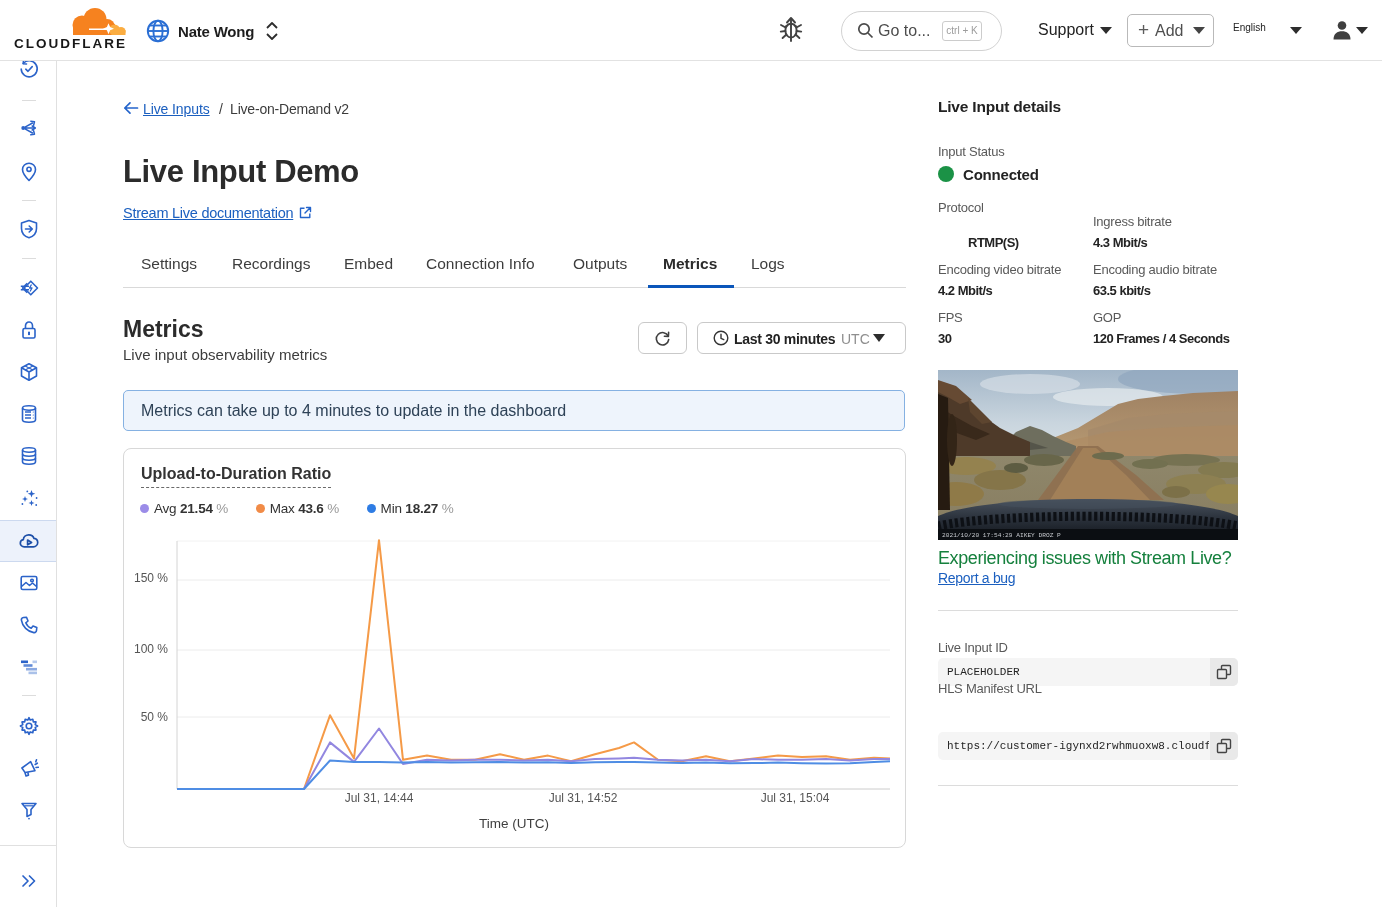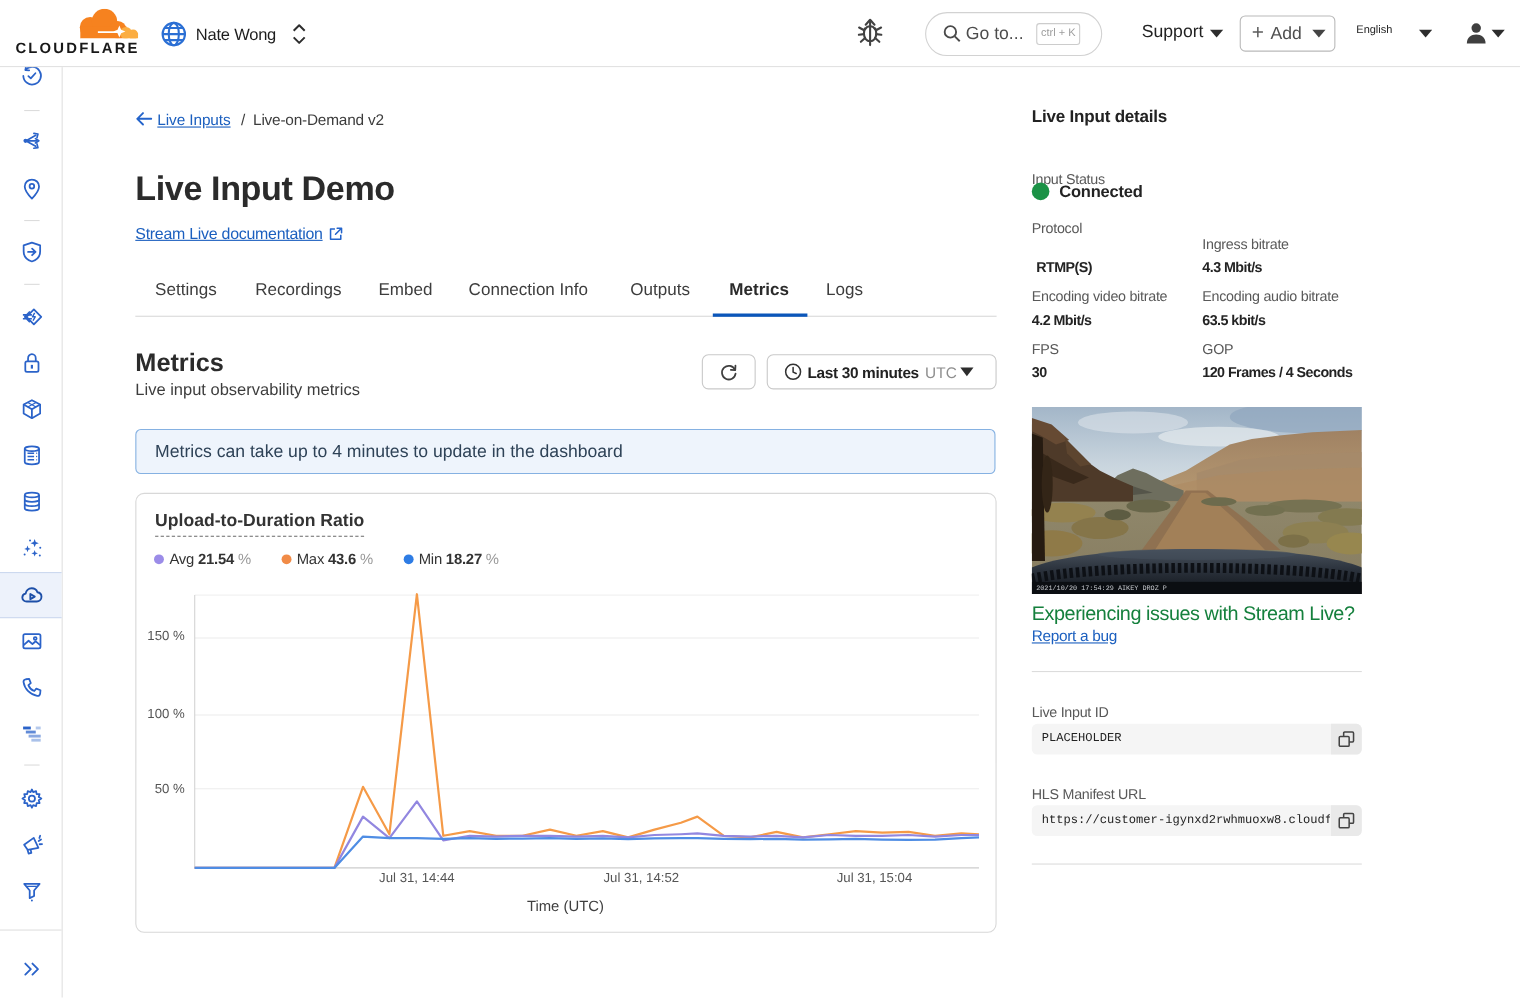--- a/index.html
+++ b/index.html
@@ -40,21 +40,21 @@
       <text x="0" y="40" font-size="13.5" font-weight="bold" letter-spacing="2" fill="#181818" font-family="Liberation Sans, sans-serif">CLOUDFLARE</text>
     </svg>
 
     <svg class="abs" style="left:146px; top:19px;" width="24" height="24" viewBox="0 0 24 24" fill="none" stroke="#2b6fd4" stroke-width="1.9">
       <circle cx="12" cy="12" r="10.2"></circle>
       <ellipse cx="12" cy="12" rx="4.6" ry="10.2"></ellipse>
       <line x1="1.8" y1="12" x2="22.2" y2="12"></line>
       <line x1="3.2" y1="6.5" x2="20.8" y2="6.5"></line>
       <line x1="3.2" y1="17.5" x2="20.8" y2="17.5"></line>
     </svg>
-    <div class="abs" style="left:178px; top:23px; font-size:15px; font-weight:normal; color:#1d1d1d; letter-spacing:-0.2px;">Nate Wong</div>
+    <div class="abs" style="left:178px; top:23px; font-size:15px; font-weight:bold; color:#1d1d1d; letter-spacing:-0.2px;">Nate Wong</div>
     <svg class="abs" style="left:263px; top:21px;" width="18" height="20" viewBox="0 0 18 20" fill="none" stroke="#2d2d2d" stroke-width="1.8" stroke-linejoin="round">
       <path d="M4 7 L9 2 L14 7"></path>
       <path d="M4 13 L9 18 L14 13"></path>
     </svg>
 
     <svg class="abs" style="left:776px; top:14px;" width="30" height="30" viewBox="0 0 30 30" fill="none" stroke="#424242" stroke-width="1.9" stroke-linecap="round">
       <path d="M15 27 L15 5"></path>
       <path d="M11 8.5 L15 4 L19 8.5" stroke-linejoin="round"></path>
       <path d="M10.2 12 C10.2 12 9.4 14.5 9.4 16.5 C9.4 20.5 11.8 23.5 15 23.5 C18.2 23.5 20.6 20.5 20.6 16.5 C20.6 14.5 19.8 12 19.8 12"></path>
       <path d="M10.5 12.5 C11.5 10.8 13.1 9.8 15 9.8 C16.9 9.8 18.5 10.8 19.5 12.5"></path>
@@ -277,27 +277,27 @@
       <text x="168" y="721" font-size="12" fill="#555" text-anchor="end" font-family="Liberation Sans, sans-serif">50 %</text>
       <text x="379" y="802" font-size="12" fill="#555" text-anchor="middle" font-family="Liberation Sans, sans-serif">Jul 31, 14:44</text>
       <text x="583" y="802" font-size="12" fill="#555" text-anchor="middle" font-family="Liberation Sans, sans-serif">Jul 31, 14:52</text>
       <text x="795" y="802" font-size="12" fill="#555" text-anchor="middle" font-family="Liberation Sans, sans-serif">Jul 31, 15:04</text>
       <text x="514" y="828" font-size="13.5" fill="#3f3f3f" text-anchor="middle" font-family="Liberation Sans, sans-serif">Time (UTC)</text>
     </svg>
   </div>
 
   <div id="rightpanel">
     <div class="abs" style="left:938px; top:98px; font-size:15.5px; font-weight:bold; color:#222; letter-spacing:-0.2px;">Live Input details</div>
-    <div class="lbl abs" style="left:938px; top:144px;margin-top:11px;">Input Status</div>
+    <div class="lbl abs" style="left:938px; top:144px;">Input Status</div>
     <div class="abs" style="left:938px; top:166px; width:16px; height:16px; border-radius:50%; background:#1b9246;"></div>
     <div class="abs" style="left:963px; top:166px; font-size:15px; font-weight:bold; color:#232323; letter-spacing:-0.2px;">Connected</div>
 
     <div class="lbl abs" style="left:938px; top:200px;">Protocol</div>
     <div class="lbl abs" style="left:1093px; top:214px;">Ingress bitrate</div>
-    <div class="val abs" style="left:942px; top:235px;text-align:center;">RTMP(S)</div>
+    <div class="val abs" style="left:968px; top:235px;text-align:center;">RTMP(S)</div>
     <div class="val abs" style="left:1093px; top:235px;">4.3 Mbit/s</div>
     <div class="lbl abs" style="left:938px; top:262px;">Encoding video bitrate</div>
     <div class="lbl abs" style="left:1093px; top:262px;text-align:right;">Encoding audio bitrate</div>
     <div class="val abs" style="left:938px; top:283px;">4.2 Mbit/s</div>
     <div class="val abs" style="left:1093px; top:283px;">63.5 kbit/s</div>
     <div class="lbl abs" style="left:938px; top:310px;">FPS</div>
     <div class="lbl abs" style="left:1093px; top:310px;">GOP</div>
     <div class="val abs" style="left:938px; top:331px;">30</div>
     <div class="val abs" style="left:1093px; top:331px;">120 Frames / 4 Seconds</div>
 
@@ -366,21 +366,21 @@
 
     <div class="lbl abs" style="left:938px; top:640px;">Live Input ID</div>
     <div class="abs" style="left:938px; top:658px; width:300px; height:28px; background:#f5f5f5; border-radius:5px;"></div>
     <div class="abs" style="left:947px; top:666px; font-family:'Liberation Mono', monospace; font-size:11px; color:#232323;">PLACEHOLDER</div>
     <div class="abs" style="left:1210px; top:658px; width:28px; height:28px; background:#e9e9e9; border-radius:0 5px 5px 0;"></div>
     <svg class="abs" style="left:1216px; top:664px;" width="16" height="16" viewBox="0 0 16 16" fill="none" stroke="#444" stroke-width="1.4" stroke-linejoin="round">
       <rect x="1.5" y="5.5" width="9" height="9" rx="1"></rect>
       <path d="M5.5 5.5 V2.5 C5.5 1.9 5.9 1.5 6.5 1.5 H13.5 C14.1 1.5 14.5 1.9 14.5 2.5 V9.5 C14.5 10.1 14.1 10.5 13.5 10.5 H10.5"></path>
     </svg>
 
-    <div class="lbl abs" style="left:938px; top:714px;">HLS Manifest URL</div>
+    <div class="lbl abs" style="left:938px; top:681px;">HLS Manifest URL</div>
     <div class="abs" style="left:938px; top:732px; width:300px; height:28px; background:#f5f5f5; border-radius:5px;"></div>
     <div class="abs" style="left:947px; top:740px; width:262px; overflow:hidden; white-space:nowrap; font-family:'Liberation Mono', monospace; font-size:11px; color:#232323;">https://customer-igynxd2rwhmuoxw8.cloudf</div>
     <div class="abs" style="left:1210px; top:732px; width:28px; height:28px; background:#e9e9e9; border-radius:0 5px 5px 0;"></div>
     <svg class="abs" style="left:1216px; top:738px;" width="16" height="16" viewBox="0 0 16 16" fill="none" stroke="#444" stroke-width="1.4" stroke-linejoin="round">
       <rect x="1.5" y="5.5" width="9" height="9" rx="1"></rect>
       <path d="M5.5 5.5 V2.5 C5.5 1.9 5.9 1.5 6.5 1.5 H13.5 C14.1 1.5 14.5 1.9 14.5 2.5 V9.5 C14.5 10.1 14.1 10.5 13.5 10.5 H10.5"></path>
     </svg>
     <div class="abs" style="left:938px; top:785px; width:300px; border-top:1px solid #dcdcdc;"></div>
   </div>
 

